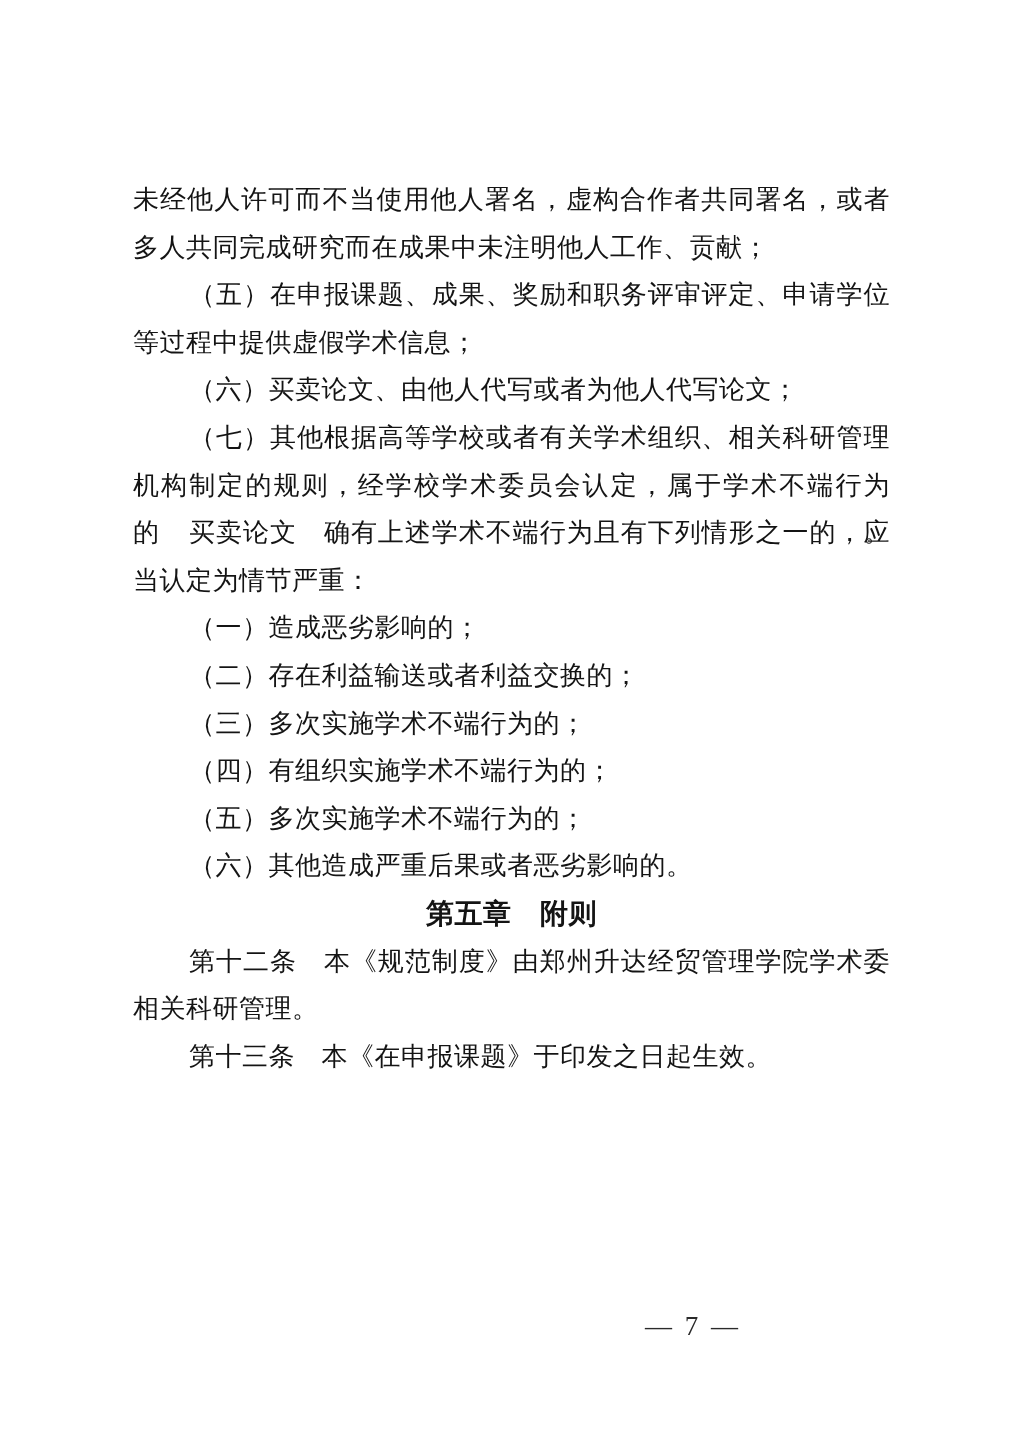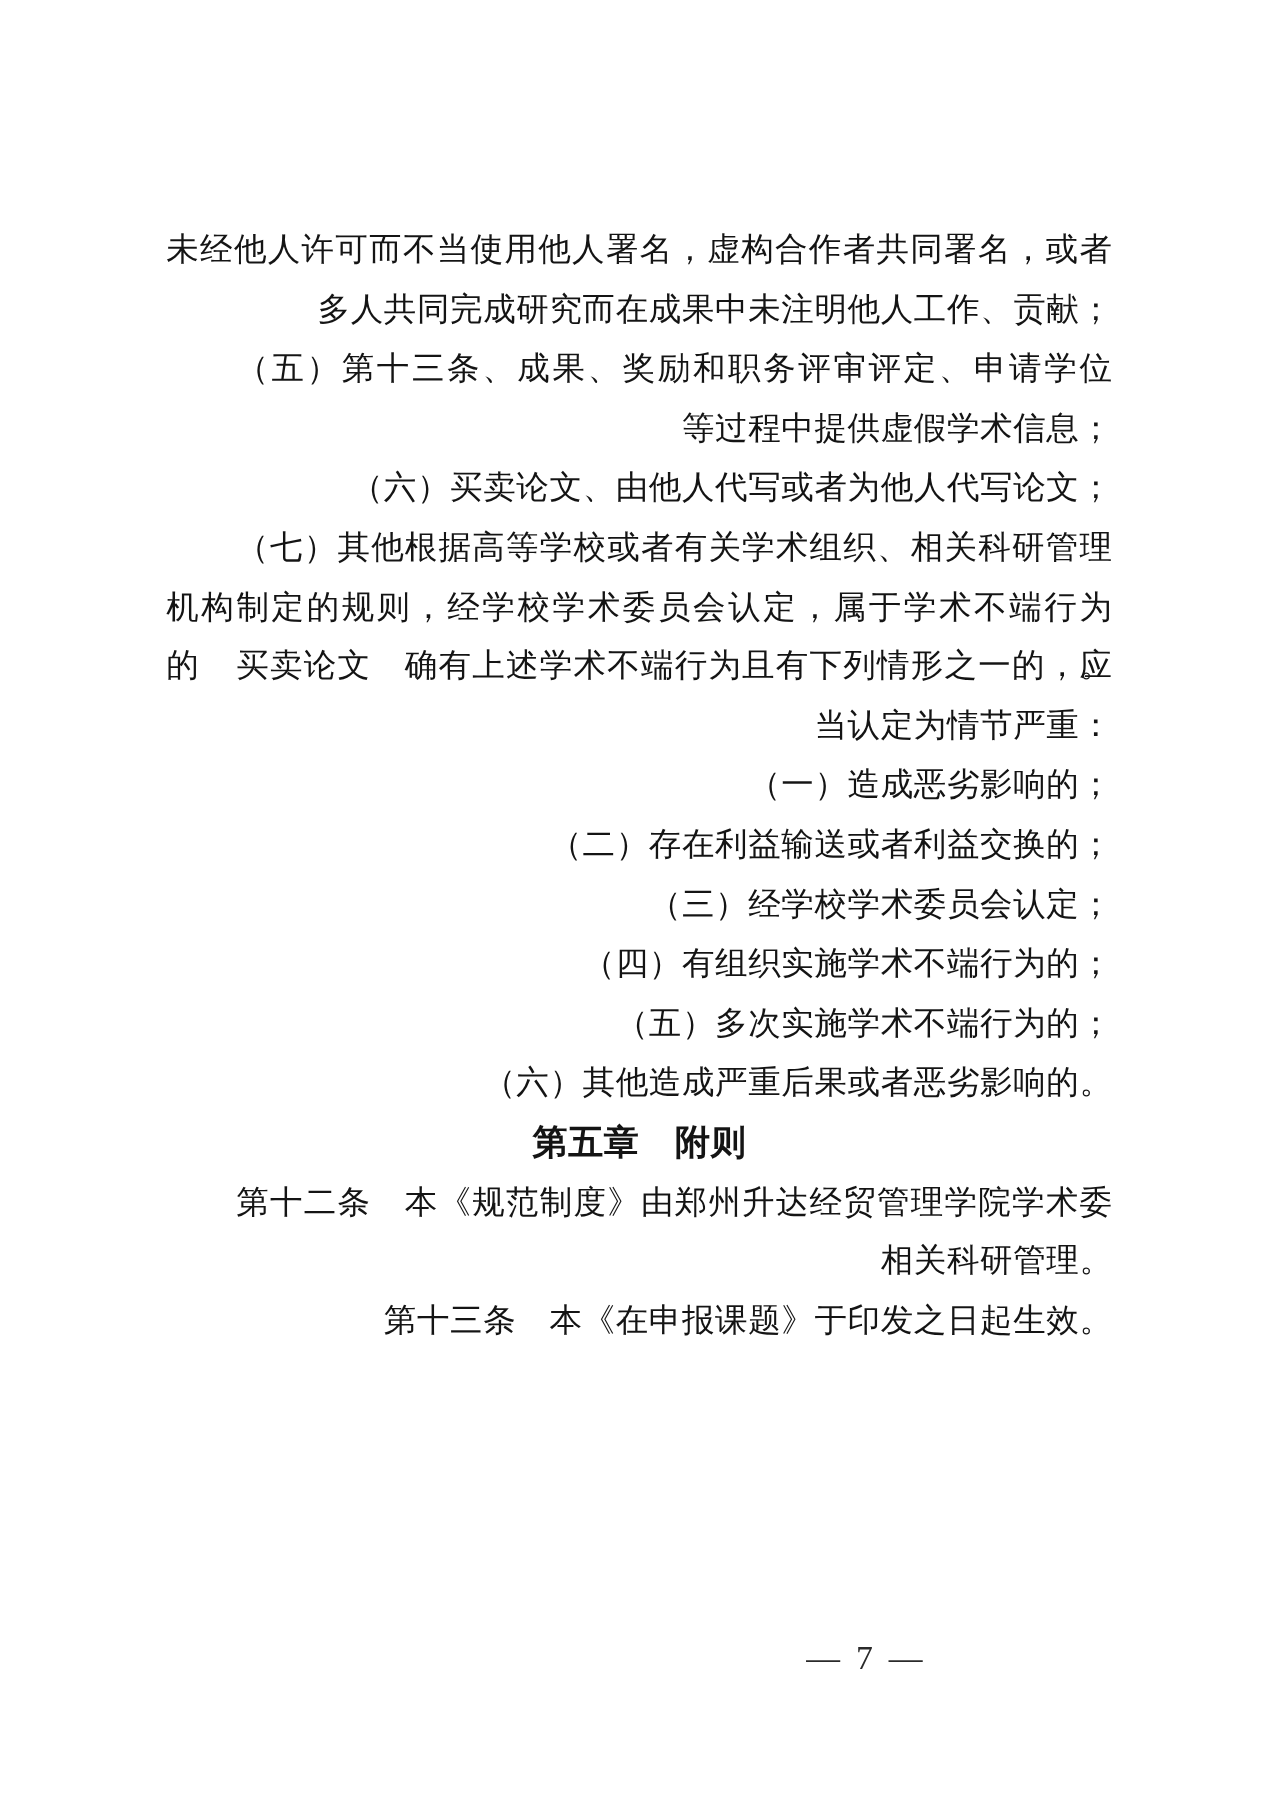--- a/index.html
+++ b/index.html
@@ -17,21 +17,21 @@
     left: 133px;
     top: 176px;
     width: 757px;
   }
   .line {
     height: 47.6px;
     line-height: 47.6px;
     font-size: 26px;
     letter-spacing: 0.5px;
     white-space: nowrap;
-    text-align: right;
+    text-align: left;
   }
   .line.indent { padding-left: 56px; }
   .line.fill {
     white-space: normal;
     text-align: justify;
     text-align-last: justify;
     text-justify: inter-ideograph;
   }
   .line.chapter {
     text-align: left;
@@ -51,30 +51,30 @@
     color: #2a2a2a;
   }
 </style>
 </head>
 <body>
 
 <div class="page">
   <div class="content">
     <div class="line fill">未经他人许可而不当使用他人署名，虚构合作者共同署名，或者</div>
     <div class="line">多人共同完成研究而在成果中未注明他人工作、贡献；</div>
-    <div class="line indent fill">（五）第十三条、成果、奖励和职务评审评定、申请学位</div>
+    <div class="line indent fill">（五）在申报课题、成果、奖励和职务评审评定、申请学位</div>
     <div class="line">等过程中提供虚假学术信息；</div>
     <div class="line indent">（六）买卖论文、由他人代写或者为他人代写论文；</div>
     <div class="line indent fill">（七）其他根据高等学校或者有关学术组织、相关科研管理</div>
     <div class="line fill">机构制定的规则，经学校学术委员会认定，属于学术不端行为的。</div>
     <div class="line indent fill">买卖论文　确有上述学术不端行为且有下列情形之一的，应</div>
     <div class="line">当认定为情节严重：</div>
     <div class="line indent">（一）造成恶劣影响的；</div>
     <div class="line indent">（二）存在利益输送或者利益交换的；</div>
-    <div class="line indent">（三）经学校学术委员会认定；</div>
+    <div class="line indent">（三）多次实施学术不端行为的；</div>
     <div class="line indent">（四）有组织实施学术不端行为的；</div>
     <div class="line indent">（五）多次实施学术不端行为的；</div>
     <div class="line indent">（六）其他造成严重后果或者恶劣影响的。</div>
     <div class="line chapter">第五章　附则</div>
     <div class="line indent fill">第十二条　本《规范制度》由郑州升达经贸管理学院学术委</div>
     <div class="line">相关科研管理。</div>
     <div class="line indent">第十三条　本《在申报课题》于印发之日起生效。</div>
   </div>
 
   <div class="page-number">— 7 —</div>

